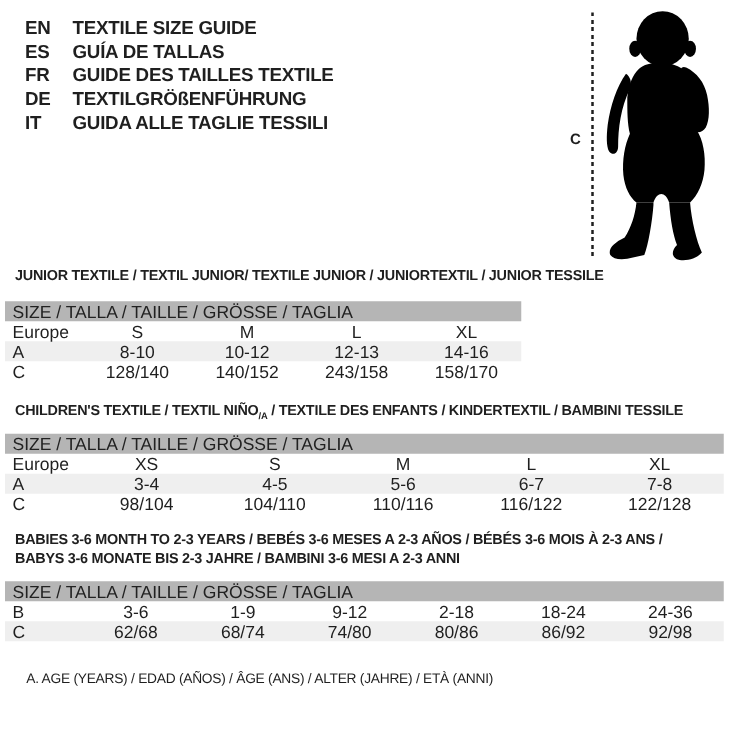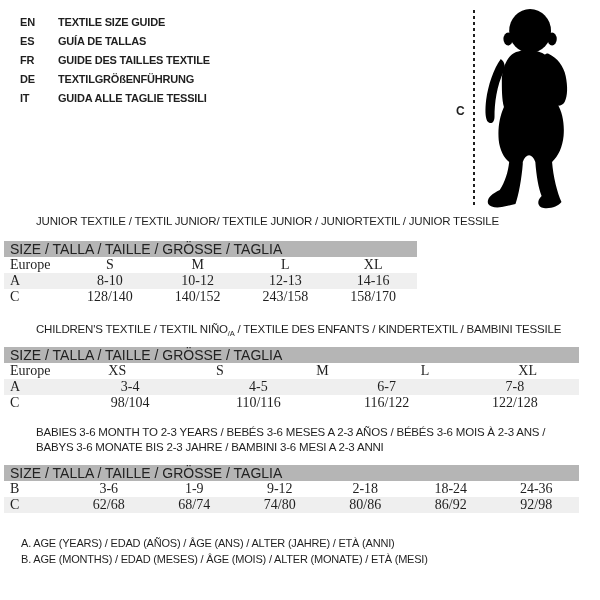--- a/index.html
+++ b/index.html
@@ -1,44 +1,44 @@
 <!DOCTYPE html>
 <html><head>
 <meta charset="utf-8">
 <style>
   html,body{margin:0;padding:0;background:#fff;}
   .page{position:relative;width:600px;height:600px;background:#ffffff;overflow:hidden;
         font-family:"Liberation Sans",sans-serif;color:#1f1f1f;}
 
   
-  .lang-block{position:absolute;left:20px;top:13px;font-weight:bold;font-size:11px;
+  .lang-block{position:absolute;left:20px;top:13px;font-weight:bold;font-size:15px;
               line-height:19px;letter-spacing:-0.2px;}
   .lang-row{display:flex;}
   .lang-code{width:38px;}
 
   
   .measure-line{position:absolute;left:473px;top:10px;width:2px;height:197px;
                 background:repeating-linear-gradient(to bottom,#1f1f1f 0 3px,transparent 3px 6px);}
   .measure-label{position:absolute;left:456px;top:104px;font-weight:bold;font-size:12px;}
   .baby-svg{position:absolute;left:483px;top:6px;}
 
   
-  .sec-title{position:absolute;left:36px;font-weight:normal;font-size:11.5px;letter-spacing:-0.2px;}
+  .sec-title{position:absolute;left:12px;font-weight:bold;font-size:11.5px;letter-spacing:-0.2px;}
   .sec-title sub{font-size:7.5px;}
   .title-1{top:215px;}
   .title-2{top:323px;}
   .title-3{top:425px;line-height:14.5px;width:560px;}
 
   
   .tbl{position:absolute;left:4px;font-size:14px;}
   .tbl-1{top:241px;width:413px;}
   .tbl-2{top:347px;width:575px;}
   .tbl-3{top:465px;width:575px;}
   .tbl-hdr{background:#b5b5b5;height:16px;line-height:16px;padding-left:6px;color:#222;}
-  .trow{display:flex;height:16px;line-height:16px;font-family:Liberation Serif, serif;}
+  .trow{display:flex;height:16px;line-height:16px;}
   .shaded{background:#efefef;}
   .tlbl{width:56px;padding-left:6px;}
   .tcell{flex:1;text-align:center;}
 
   
   .notes{position:absolute;left:21px;top:536px;font-weight:normal;font-size:11px;
          line-height:15.5px;letter-spacing:-0.2px;}
 </style>
 </head>
 <body>
@@ -127,26 +127,28 @@
       <span class="tcell">XS</span>
       <span class="tcell">S</span>
       <span class="tcell">M</span>
       <span class="tcell">L</span>
       <span class="tcell">XL</span>
     </div>
     <div class="trow shaded">
       <span class="tlbl">A</span>
       <span class="tcell">3-4</span>
       <span class="tcell">4-5</span>
+      <span class="tcell">5-6</span>
       <span class="tcell">6-7</span>
       <span class="tcell">7-8</span>
     </div>
     <div class="trow">
       <span class="tlbl">C</span>
       <span class="tcell">98/104</span>
+      <span class="tcell">104/110</span>
       <span class="tcell">110/116</span>
       <span class="tcell">116/122</span>
       <span class="tcell">122/128</span>
     </div>
   </div>
 
   <div class="sec-title title-3">
     <div>BABIES 3-6 MONTH TO 2-3 YEARS / BEBÉS 3-6 MESES A 2-3 AÑOS / BÉBÉS 3-6 MOIS À 2-3 ANS /</div>
     <div>BABYS 3-6 MONATE BIS 2-3 JAHRE / BAMBINI 3-6 MESI A 2-3 ANNI</div>
   </div>
@@ -167,16 +169,15 @@
       <span class="tcell">68/74</span>
       <span class="tcell">74/80</span>
       <span class="tcell">80/86</span>
       <span class="tcell">86/92</span>
       <span class="tcell">92/98</span>
     </div>
   </div>
 
   <div class="notes">
     <div>A. AGE (YEARS) / EDAD (AÑOS) / ÂGE (ANS) / ALTER (JAHRE) / ETÀ (ANNI)</div>
-    <div>B. AGE (MONTHS) / EDAD (MESES) / ÂGE (MOIS) / ALTER (MONATE) / ETÀ (MESI)</div>
   </div>
 
 </div>
 
 </body></html>

